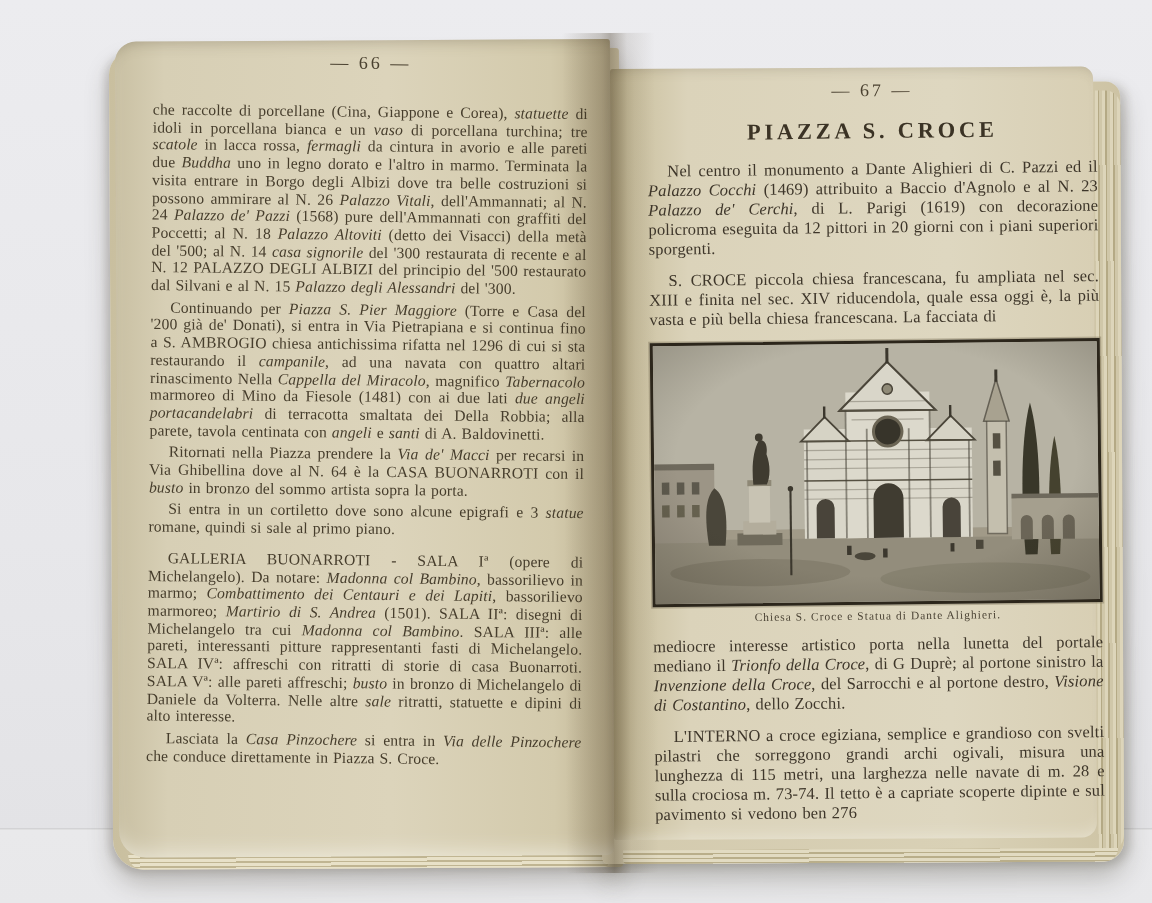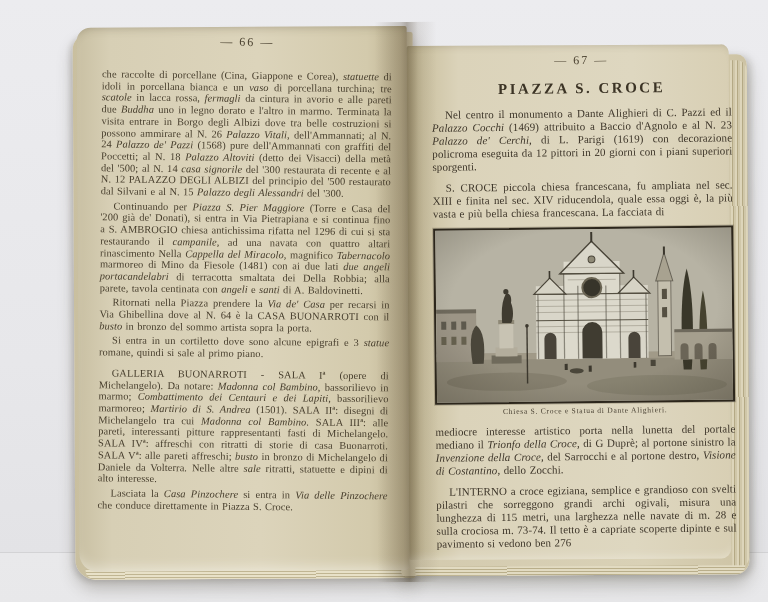--- a/index.html
+++ b/index.html
@@ -73,21 +73,21 @@
     <div class="stack-under">
       <div class="page-edges"></div>
       <div class="page-edges-bottom"></div>
     </div>
 
     <div class="page left-page">
       <div class="content left-content">
         <div class="page-number">— 66 —</div>
         <p class="para first">che raccolte di porcellane (Cina, Giappone e Corea), <i>statuette</i> di idoli in porcellana bianca e un <i>vaso</i> di porcellana turchina; tre <i>scatole</i> in lacca rossa, <i>fermagli</i> da cintura in avorio e alle pareti due <i>Buddha</i> uno in legno dorato e l'altro in marmo. Terminata la visita entrare in Borgo degli Albizi dove tra belle costruzioni si possono ammirare al N. 26 <i>Palazzo Vitali</i>, dell'Ammannati; al N. 24 <i>Palazzo de' Pazzi</i> (1568) pure dell'Ammannati con graffiti del Poccetti; al N. 18 <i>Palazzo Altoviti</i> (detto dei Visacci) della metà del '500; al N. 14 <i>casa signorile</i> del '300 restaurata di recente e al N. 12 PALAZZO DEGLI ALBIZI del principio del '500 restaurato dal Silvani e al N. 15 <i>Palazzo degli Alessandri</i> del '300.</p>
         <p class="para ind">Continuando per <i>Piazza S. Pier Maggiore</i> (Torre e Casa del '200 già de' Donati), si entra in Via Pietrapiana e si continua fino a S. AMBROGIO chiesa antichissima rifatta nel 1296 di cui si sta restaurando il <i>campanile</i>, ad una navata con quattro altari rinascimento Nella <i>Cappella del Miracolo</i>, magnifico <i>Tabernacolo</i> marmoreo di Mino da Fiesole (1481) con ai due lati <i>due angeli portacandelabri</i> di terracotta smaltata dei Della Robbia; alla parete, tavola centinata con <i>angeli</i> e <i>santi</i> di A. Baldovinetti.</p>
-        <p class="para ind">Ritornati nella Piazza prendere la <i>Via de' Casa</i> per recarsi in Via Ghibellina dove al N. 64 è la CASA BUONARROTI con il <i>busto</i> in bronzo del sommo artista sopra la porta.</p>
+        <p class="para ind">Ritornati nella Piazza prendere la <i>Via de' Macci</i> per recarsi in Via Ghibellina dove al N. 64 è la CASA BUONARROTI con il <i>busto</i> in bronzo del sommo artista sopra la porta.</p>
         <p class="para ind">Si entra in un cortiletto dove sono alcune epigrafi e 3 <i>statue</i> romane, quindi si sale al primo piano.</p>
         <p class="para ind gap">GALLERIA BUONARROTI - SALA Iª (opere di Michelangelo). Da notare: <i>Madonna col Bambino</i>, bassorilievo in marmo; <i>Combattimento dei Centauri e dei Lapiti</i>, bassorilievo marmoreo; <i>Martirio di S. Andrea</i> (1501). SALA IIª: disegni di Michelangelo tra cui <i>Madonna col Bambino</i>. SALA IIIª: alle pareti, interessanti pitture rappresentanti fasti di Michelangelo. SALA IVª: affreschi con ritratti di storie di casa Buonarroti. SALA Vª: alle pareti affreschi; <i>busto</i> in bronzo di Michelangelo di Daniele da Volterra. Nelle altre <i>sale</i> ritratti, statuette e dipini di alto interesse.</p>
         <p class="para ind">Lasciata la <i>Casa Pinzochere</i> si entra in <i>Via delle Pinzochere</i> che conduce direttamente in Piazza S. Croce.</p>
       </div>
     </div>
 
     <div class="page right-page">
       <div class="content right-content">
         <div class="page-number">— 67 —</div>
         <h1 class="heading">PIAZZA S. CROCE</h1>

